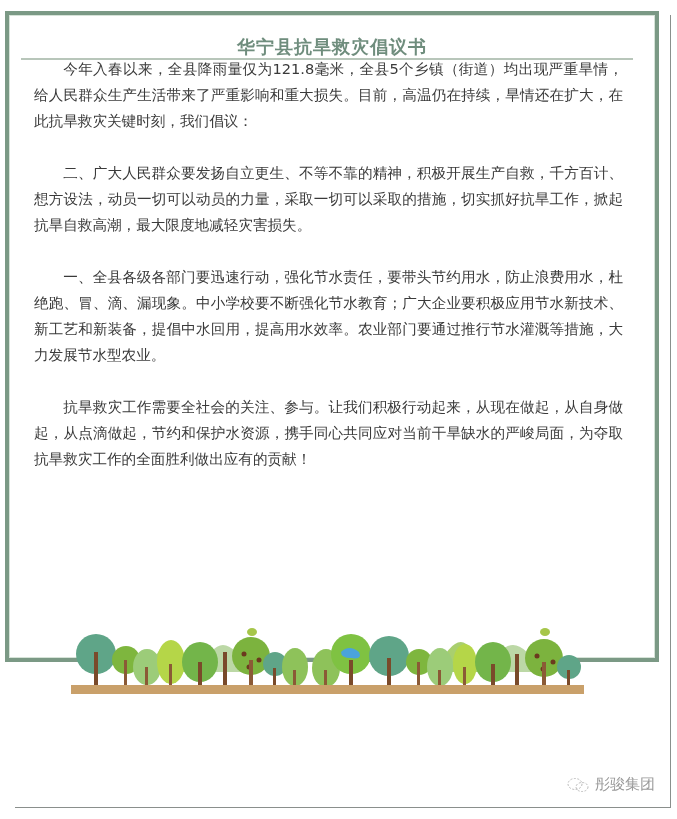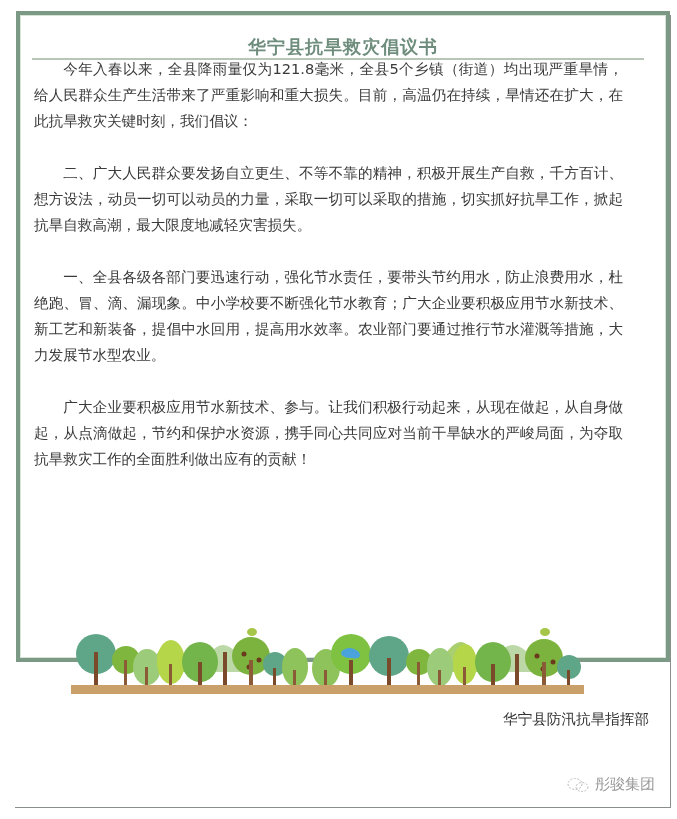--- a/index.html
+++ b/index.html
@@ -1,20 +1,20 @@
 <!DOCTYPE html>
 <html><head>
 <meta charset="utf-8">
 <style>
   html, body { margin: 0; padding: 0; background: #ffffff; }
   body { width: 677px; height: 819px; position: relative; overflow: hidden;
          font-family: "DejaVu Sans", "Liberation Sans", sans-serif; color: #333; }
   .shadow-line { position: absolute; left: 15px; top: 15px; width: 656px; height: 793px;
          border: 1px solid #8a8f8c; border-left: none; border-top: none; box-sizing: border-box; }
-  .frame { position: absolute; left: 16px; top: 11px; width: 654px; height: 651px;
+  .frame { position: absolute; left: 5px; top: 11px; width: 654px; height: 651px;
          border: 4px solid #7b9985; box-sizing: border-box; background: #fff; }
   .frame::after { content: ""; position: absolute; inset: 0; border: 1px solid #d6e3d8; pointer-events: none; }
   .title { position: absolute; left: 0; right: 0; top: 20px; text-align: center;
          font-size: 18px; font-weight: bold; color: #6f8d7d; letter-spacing: 1px; }
   .title-rule { position: absolute; left: 12px; right: 22px; top: 43px; height: 2px; background: #b8c6ba; }
   .body { position: absolute; left: 33px; top: 56px; width: 590px; font-size: 14.6px; line-height: 26px; color: #3a3a3a; }
   .para { margin: 0 0 26px 1px; text-indent: 2em; text-align: justify; word-break: break-all; }
   .scene { position: absolute; left: 71px; top: 612px; width: 513px; height: 82px; }
   .sign { position: absolute; right: 28px; top: 706px; text-align: right; font-size: 14.6px; line-height: 26px; color: #333; }
   .watermark { position: absolute; right: 22px; top: 775px; font-size: 15px; color: #999; display: flex; align-items: center; gap: 6px; }
@@ -25,21 +25,21 @@
 <div class="shadow-line"></div>
 <div class="frame">
   <div class="title">华宁县抗旱救灾倡议书</div>
   <div class="title-rule"></div>
 </div>
 
 <div class="body">
   <p class="para">今年入春以来，全县降雨量仅为121.8毫米，全县5个乡镇（街道）均出现严重旱情，给人民群众生产生活带来了严重影响和重大损失。目前，高温仍在持续，旱情还在扩大，在此抗旱救灾关键时刻，我们倡议：</p>
   <p class="para">二、广大人民群众要发扬自立更生、不等不靠的精神，积极开展生产自救，千方百计、想方设法，动员一切可以动员的力量，采取一切可以采取的措施，切实抓好抗旱工作，掀起抗旱自救高潮，最大限度地减轻灾害损失。</p>
   <p class="para">一、全县各级各部门要迅速行动，强化节水责任，要带头节约用水，防止浪费用水，杜绝跑、冒、滴、漏现象。中小学校要不断强化节水教育；广大企业要积极应用节水新技术、新工艺和新装备，提倡中水回用，提高用水效率。农业部门要通过推行节水灌溉等措施，大力发展节水型农业。</p>
-  <p class="para">广大企业要积极应用节水新技术、参与。让我们积极行动起来，从现在做起，从自身做起，从点滴做起，节约和保护水资源，携手同心共同应对当前干旱缺水的严峻局面，为夺取抗旱救灾工作的全面胜利做出应有的贡献！</p>
+  <p class="para">抗旱救灾工作需要全社会的关注、参与。让我们积极行动起来，从现在做起，从自身做起，从点滴做起，节约和保护水资源，携手同心共同应对当前干旱缺水的严峻局面，为夺取抗旱救灾工作的全面胜利做出应有的贡献！</p>
 </div>
 
 <svg class="scene" viewBox="0 0 513 82" xmlns="http://www.w3.org/2000/svg">
 
   <path d="M78 60 Q100 0 118 60 Z" fill="#a9cf6e"></path>
   <path d="M130 60 Q150 6 178 60 Z" fill="#bcd8a6"></path>
   <path d="M365 60 Q392 0 410 60 Z" fill="#a9cf6e"></path>
   <path d="M418 60 Q440 6 470 60 Z" fill="#bcd8a6"></path>
 
   <g>
@@ -86,21 +86,20 @@
       <circle cx="472" cy="57" r="2.5" fill="#6b3a1e"></circle>
     <rect x="471" y="50" width="4" height="26" fill="#8b5a36"></rect>
     <ellipse cx="474" cy="20" rx="5" ry="4" fill="#a6c64a"></ellipse>
     <circle cx="498" cy="55" r="12" fill="#5fa588"></circle>
     <rect x="496" y="58" width="3" height="18" fill="#7a4a2a"></rect>
   </g>
   <rect x="0" y="73" width="513" height="9" fill="#c9a06a"></rect>
 </svg>
 
 <div class="sign">
-  <div>华宁县防汛抗旱指挥部</div>
 </div>
 
 <div class="watermark">
   <svg width="22" height="16" viewBox="0 0 22 16">
     <ellipse cx="8" cy="7" rx="7" ry="5.5" fill="none" stroke="#bbb" stroke-width="1" stroke-dasharray="2 1.5"></ellipse>
     <ellipse cx="15" cy="10" rx="6" ry="4.5" fill="none" stroke="#bbb" stroke-width="1" stroke-dasharray="2 1.5"></ellipse>
   </svg>
   <span>彤骏集团</span>
 </div>
 

